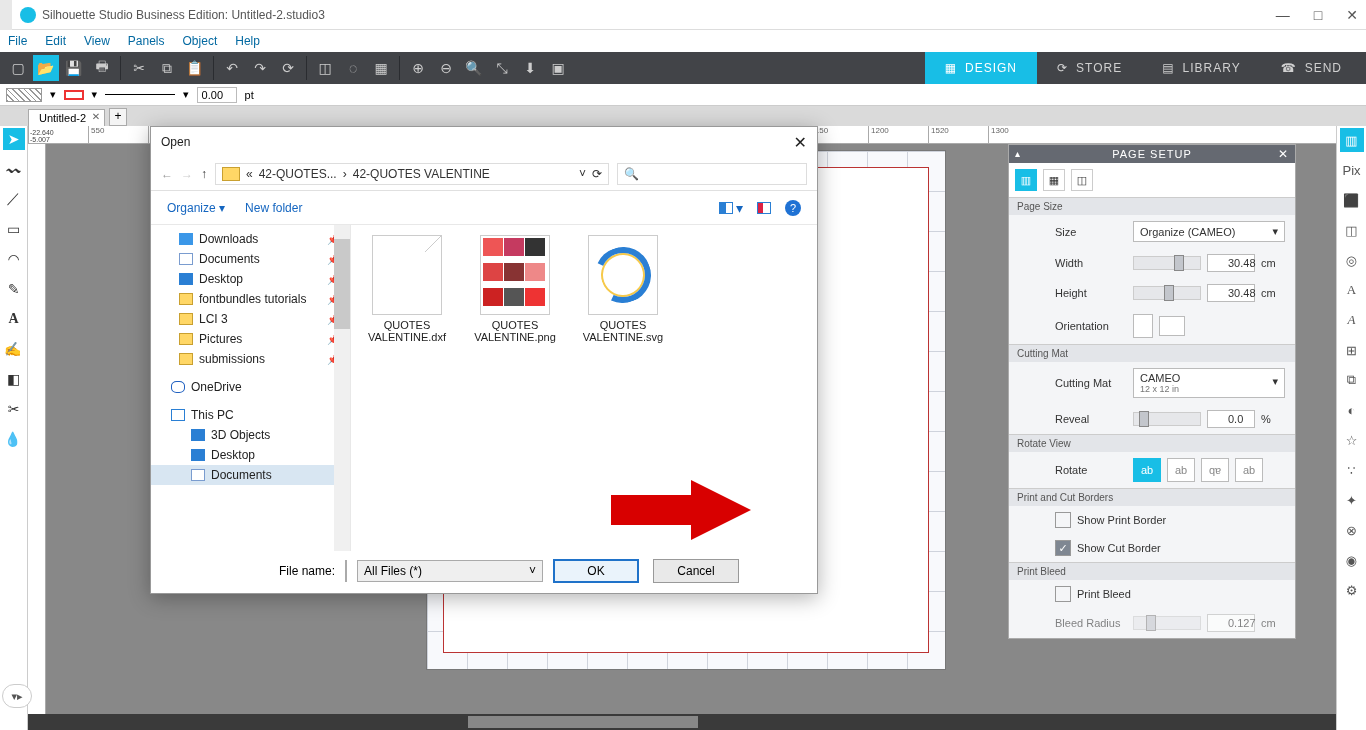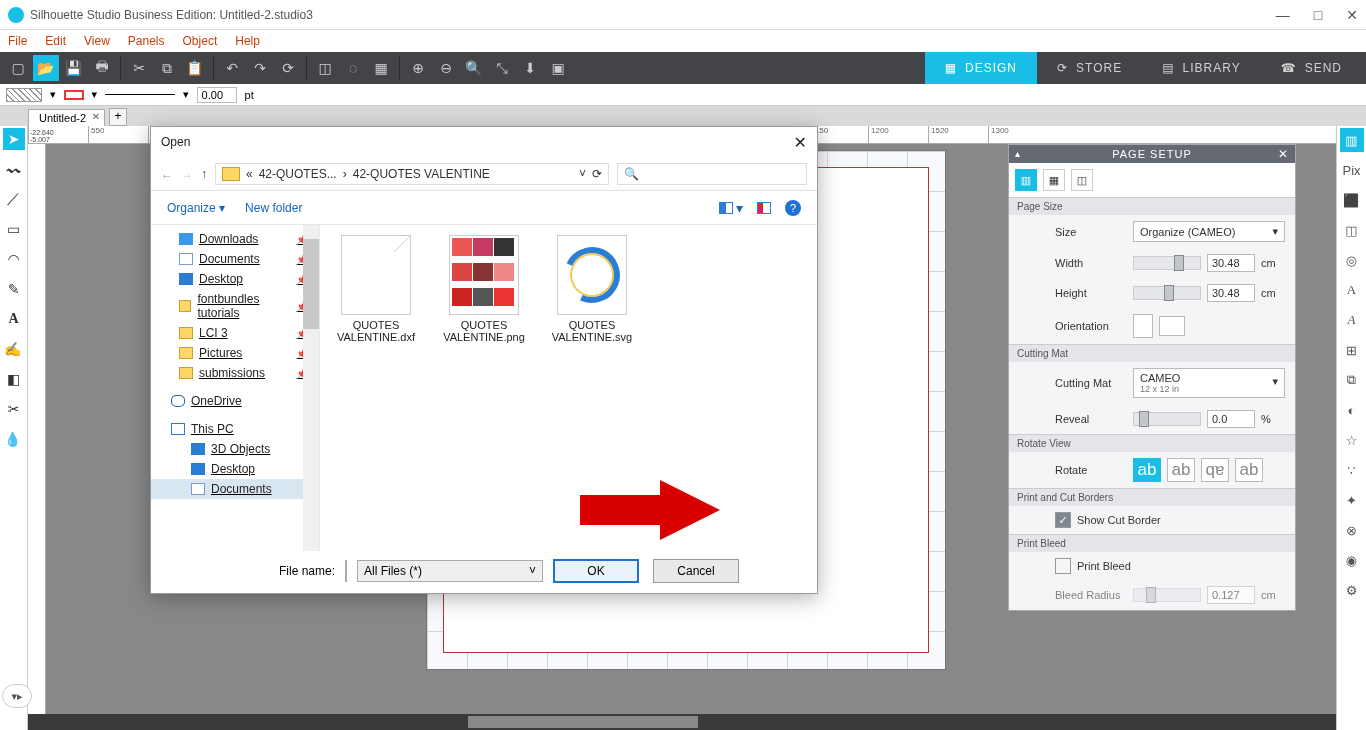--- a/index.html
+++ b/index.html
@@ -1,20 +1,20 @@
 <!DOCTYPE html>
 <html><head>
 <meta charset="utf-8">
 <style>
 * { box-sizing: border-box; margin: 0; padding: 0; font-family: "Segoe UI", Tahoma, sans-serif; }
 html, body { width: 1366px; height: 730px; overflow: hidden; background: #e8e8e8; }
-.titlebar { height: 30px; background: #fff; display: flex; align-items: center; padding: 0 8px; font-size: 12px; color: #555; border-bottom: 1px solid #ddd; }
+.titlebar { height: 30px; background: #fff; display: flex; align-items: center; padding: 0 8px; font-size: 12px; color: #555; border-bottom: 1px solid #ddd; margin-left: 12px; }
 .titlebar .logo { width: 16px; height: 16px; background: #18bee6; border-radius: 50%; margin-right: 6px; }
 .titlebar .wincontrols { margin-left: auto; display: flex; gap: 24px; font-size: 14px; color: #555; }
-.menubar { height: 22px; background: #fff; display: flex; align-items: center; font-size: 12px; color: #c2410c; padding-left: 8px; gap: 18px; }
+.menubar { height: 22px; background: #fff; display: flex; align-items: center; font-size: 12px; color: #0369a1; padding-left: 8px; gap: 18px; }
 .toolbar { height: 32px; background: #424448; display: flex; align-items: center; padding: 0 4px; }
 .toolbar .tbtn { width: 26px; height: 26px; margin: 0 1px; display: flex; align-items: center; justify-content: center; color: #ccc; font-size: 14px; }
 .toolbar .sep { width: 1px; height: 24px; background: #2a2c30; margin: 0 4px; }
 .toolbar .right-tabs { margin-left: auto; display: flex; height: 32px; }
 .toolbar .rtab { display: flex; align-items: center; gap: 8px; padding: 0 20px; color: #d0d0d0; font-size: 12px; letter-spacing: 1px; }
 .toolbar .rtab.active { background: #18bee6; color: #fff; }
 .optionsbar { height: 22px; background: #fff; display: flex; align-items: center; font-size: 11px; padding: 0 6px; gap: 8px; border-bottom: 1px solid #ccc; }
 .optionsbar .hatch { width: 36px; height: 14px; background: repeating-linear-gradient(45deg,#999 0 1px,#fff 1px 4px); border: 1px solid #999; }
 .optionsbar .red-rect { width: 20px; height: 10px; border: 2px solid #e33; }
 .optionsbar .line-sample { width: 70px; border-top: 1px solid #000; }
@@ -43,40 +43,40 @@
 .page-setup .ps-title .closex { position: absolute; right: 6px; top: 2px; font-size: 12px; }
 .page-setup .ps-tabs { display: flex; gap: 6px; padding: 6px; background: #fff; }
 .page-setup .ps-tab { width: 22px; height: 22px; display: flex; align-items: center; justify-content: center; border: 1px solid #ccc; }
 .page-setup .ps-tab.active { background: #18bee6; border-color: #18bee6; color: #fff; }
 .page-setup .section-h { background: #e3e5e9; padding: 3px 8px; font-size: 10px; color: #555; border-top: 1px solid #ccc; }
 .page-setup .row { display: flex; align-items: center; padding: 6px 10px; gap: 6px; margin-left: 36px; }
 .page-setup .row label { width: 72px; }
 .page-setup .sel { flex: 1; background: #fff; border: 1px solid #bbb; padding: 3px 6px; display: flex; justify-content: space-between; align-items: center; }
 .page-setup .slider { flex: 1; height: 14px; background: #e6e7ea; border: 1px solid #ccc; position: relative; }
 .page-setup .slider .thumb { position: absolute; top: -2px; width: 10px; height: 16px; background: #c3c6cc; border: 1px solid #888; left: 60%; }
-.page-setup .num { width: 48px; background: #fff; border: 1px solid #bbb; padding: 2px 4px; text-align: left; }
+.page-setup .num { width: 48px; background: #fff; border: 1px solid #bbb; padding: 2px 20px; text-align: left; }
 .page-setup .unit { width: 24px; }
 .page-setup .orient-ic { width: 20px; height: 24px; background: #fff; border: 1px solid #bbb; }
 .page-setup .orient-ic.l { width: 26px; height: 20px; }
 .page-setup .chk { width: 16px; height: 16px; border: 1px solid #999; display: inline-flex; align-items: center; justify-content: center; font-size: 11px; color: #fff; }
 .page-setup .chk.checked { background: #7f8792; }
-.page-setup .rot-ic { width: 28px; height: 24px; background: #fff; border: 1px solid #bbb; display: flex; align-items: center; justify-content: center; color: #888; font-size: 17px; }
+.page-setup .rot-ic { width: 28px; height: 24px; background: #fff; border: 1px solid #bbb; display: flex; align-items: center; justify-content: center; color: #888; font-size: 11px; }
 .page-setup .rot-ic.active { background: #18bee6; color: #fff; border-color: #18bee6; }
 .dialog { position: absolute; left: 150px; top: 0; width: 668px; height: 468px; background: #fff; border: 1px solid #999; box-shadow: 0 4px 20px rgba(0,0,0,0.3); font-size: 12px; }
 .dialog .d-title { height: 30px; display: flex; align-items: center; padding: 0 10px; font-size: 12px; color: #222; }
 .dialog .d-title .dx { margin-left: auto; font-size: 16px; }
 .dialog .d-nav { height: 34px; display: flex; align-items: center; padding: 0 10px; gap: 8px; border-bottom: 1px solid #e0e0e0; font-size: 12px; color: #333; }
 .dialog .d-nav .folder-ic { width: 18px; height: 14px; background: #ffd766; border: 1px solid #c9a030; }
 .dialog .d-nav .crumb { display: flex; align-items: center; gap: 6px; flex: 1; border: 1px solid #ddd; padding: 3px 6px; }
 .dialog .d-nav .search { width: 190px; border: 1px solid #ddd; padding: 3px 6px; color: #888; display: flex; justify-content: space-between; align-items: center; }
 .dialog .d-tools { height: 34px; display: flex; align-items: center; padding: 0 16px; gap: 20px; border-bottom: 1px solid #e8e8e8; }
 .dialog .d-tools .link { color: #1566c0; font-size: 12px; }
 .dialog .d-tools .r-icons { margin-left: auto; display: flex; align-items: center; gap: 14px; color: #1566c0; font-size: 14px; }
 .dialog .d-body { display: flex; height: 326px; }
-.dialog .d-side { width: 169px; border-right: 1px solid #e8e8e8; overflow: hidden; padding: 4px 0; position: relative; text-decoration: underline; }
+.dialog .d-side { width: 200px; border-right: 1px solid #e8e8e8; overflow: hidden; padding: 4px 0; position: relative; }
 .dialog .d-side .scrollbar { position: absolute; right: 0; top: 0; bottom: 0; width: 16px; background: #f0f0f0; }
 .dialog .d-side .scroll-thumb { position: absolute; right: 0; top: 14px; width: 16px; height: 90px; background: #c9c9c9; }
 .dialog .sitem { display: flex; align-items: center; gap: 6px; padding: 3px 10px 3px 28px; font-size: 12px; color: #222; }
 .dialog .sitem .pin { margin-left: auto; color: #888; font-size: 10px; }
 .dialog .sitem.indent { padding-left: 40px; }
 .dialog .sitem.sel { background: #d8e6f2; }
 .dialog .sic { width: 14px; height: 12px; }
 .dialog .sic.folder { background: #ffd766; border: 1px solid #c9a030; }
 .dialog .sic.blue { background: #3b97e8; }
 .dialog .sic.desk { background: #2a7fd4; }
@@ -327,20 +327,24 @@
       <div class="section-h">Rotate View</div>
       <div class="row">
         <label>Rotate</label>
         <div class="rot-ic active">ab</div>
         <div class="rot-ic">ab</div>
         <div class="rot-ic">qɐ</div>
         <div class="rot-ic">ab</div>
       </div>
       <div class="section-h">Print and Cut Borders</div>
       <div class="row">
+        <div class="chk"></div>
+        <span>Show Print Border</span>
+      </div>
+      <div class="row">
         <div class="chk checked">✓</div>
         <span>Show Cut Border</span>
       </div>
       <div class="section-h">Print Bleed</div>
       <div class="row">
         <div class="chk"></div>
         <span>Print Bleed</span>
       </div>
       <div class="row" style="opacity:0.6;">
         <label>Bleed Radius</label>

